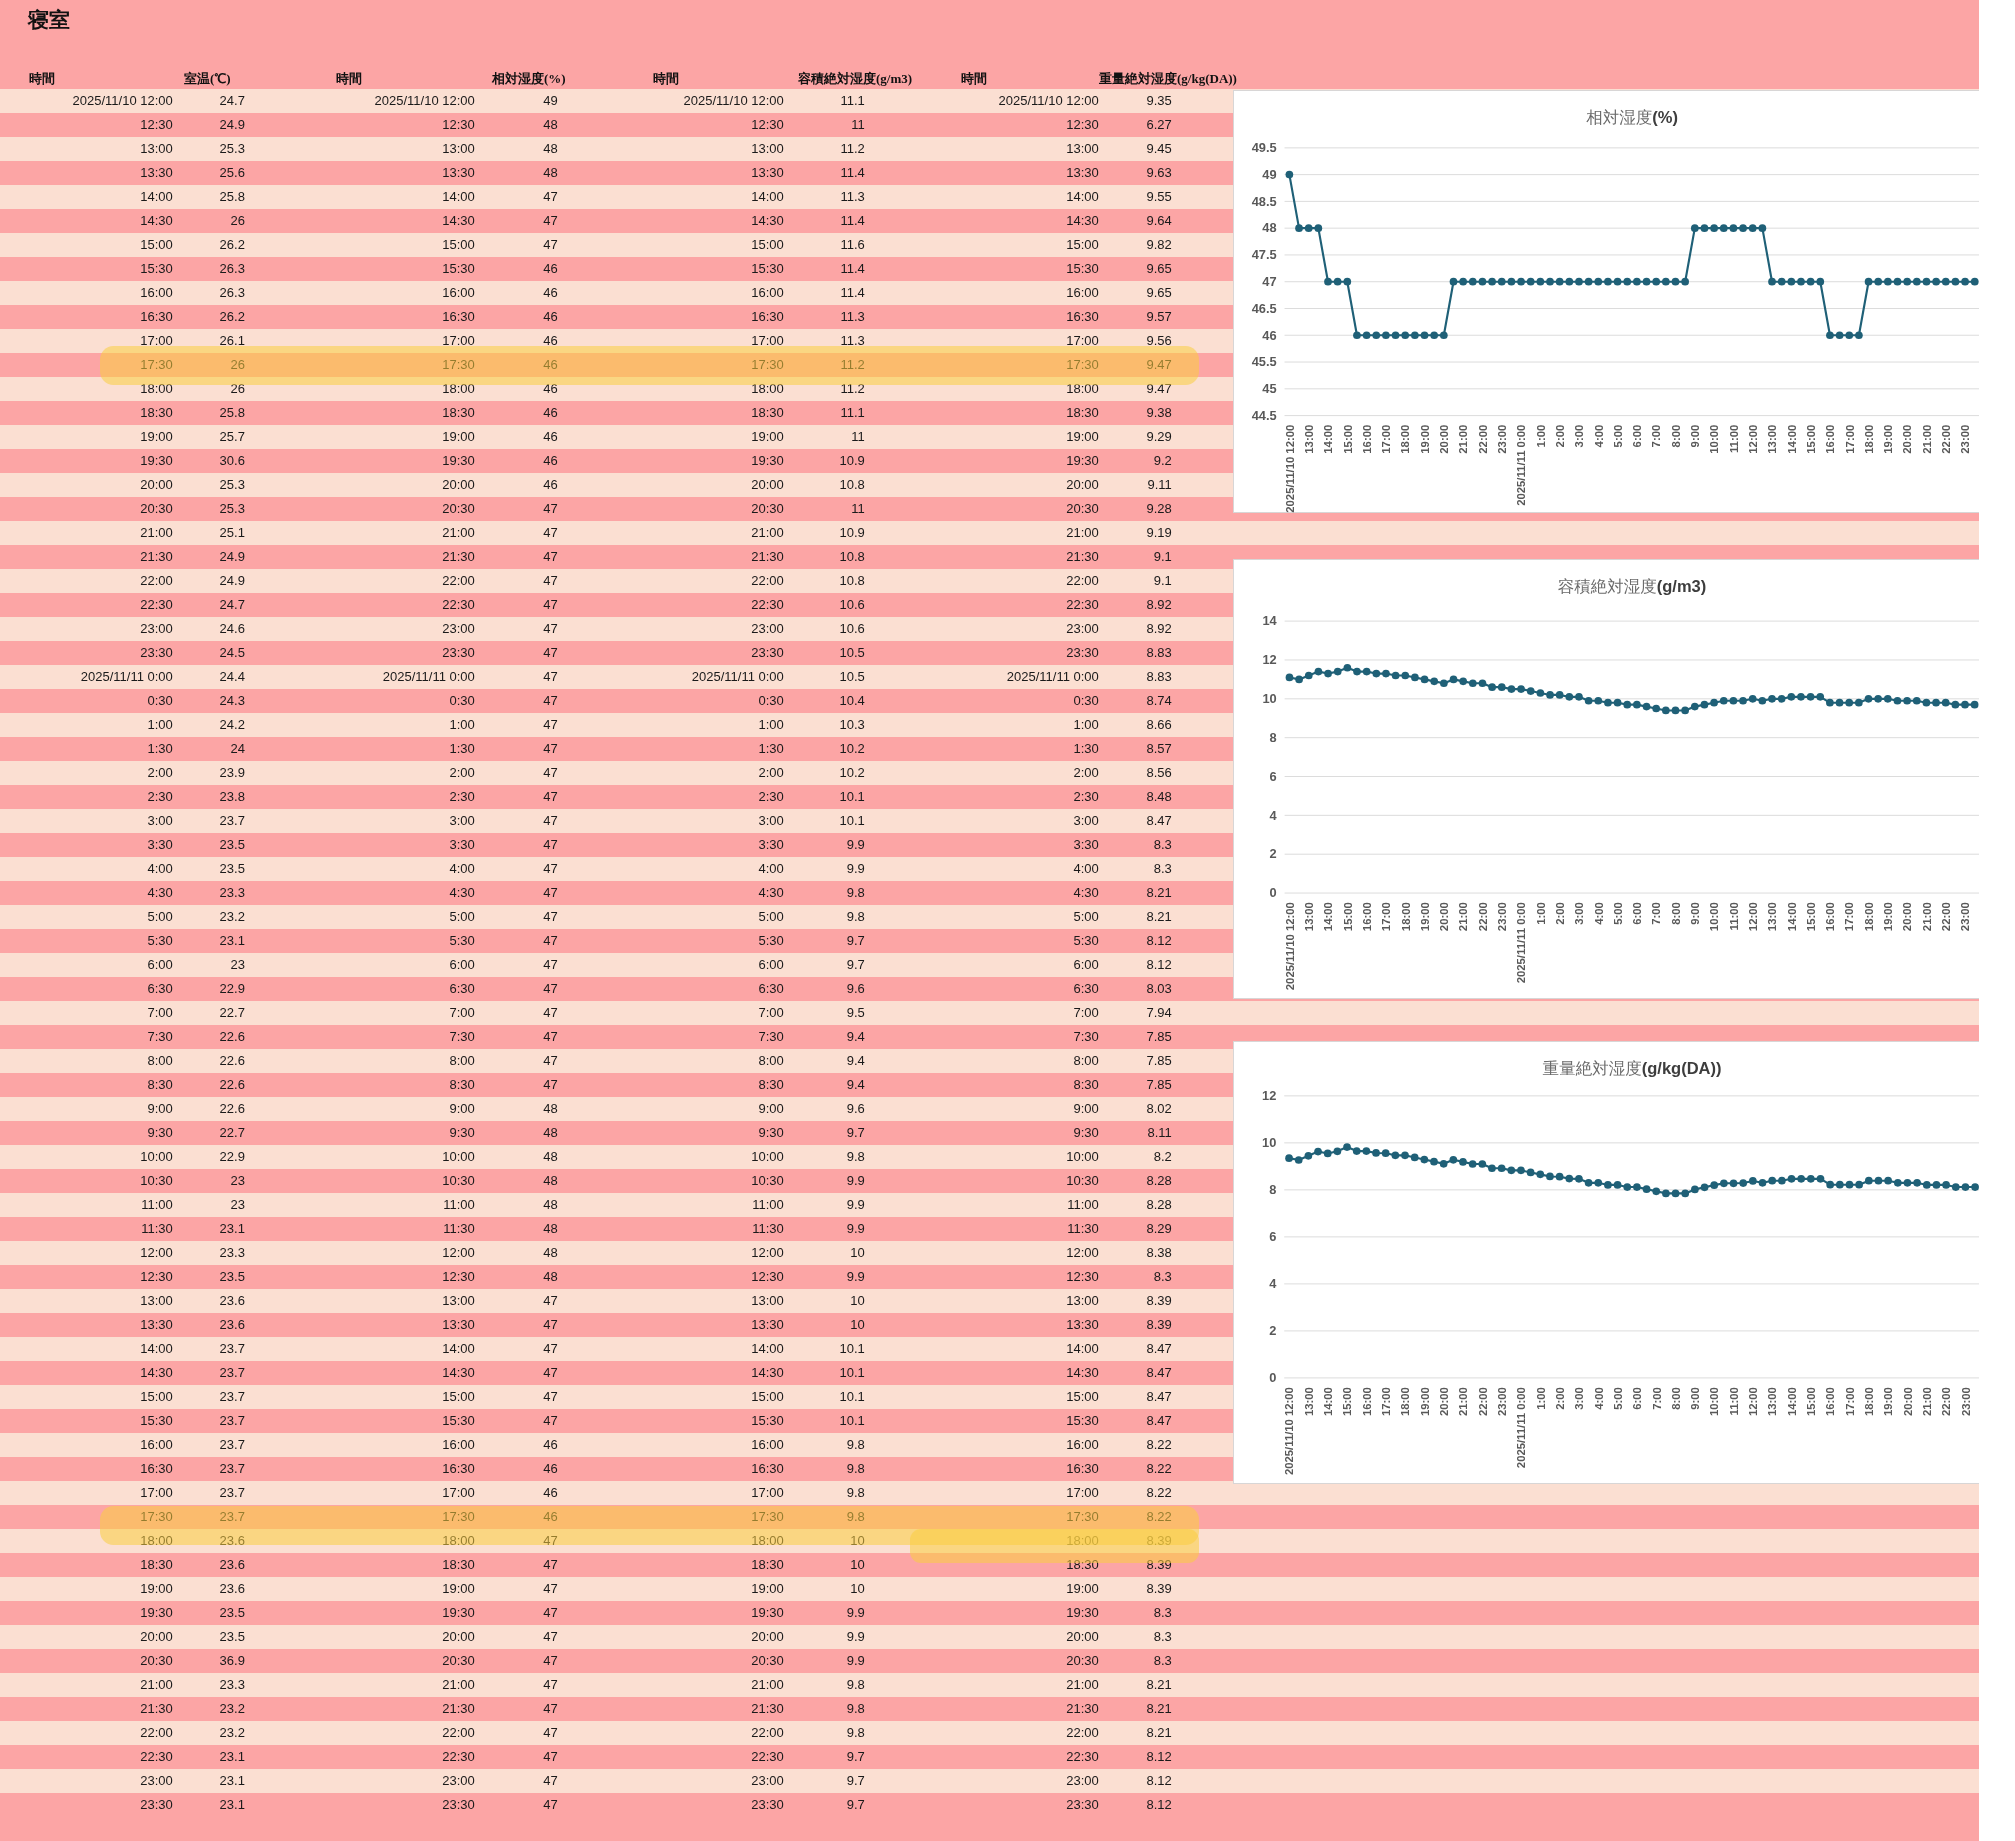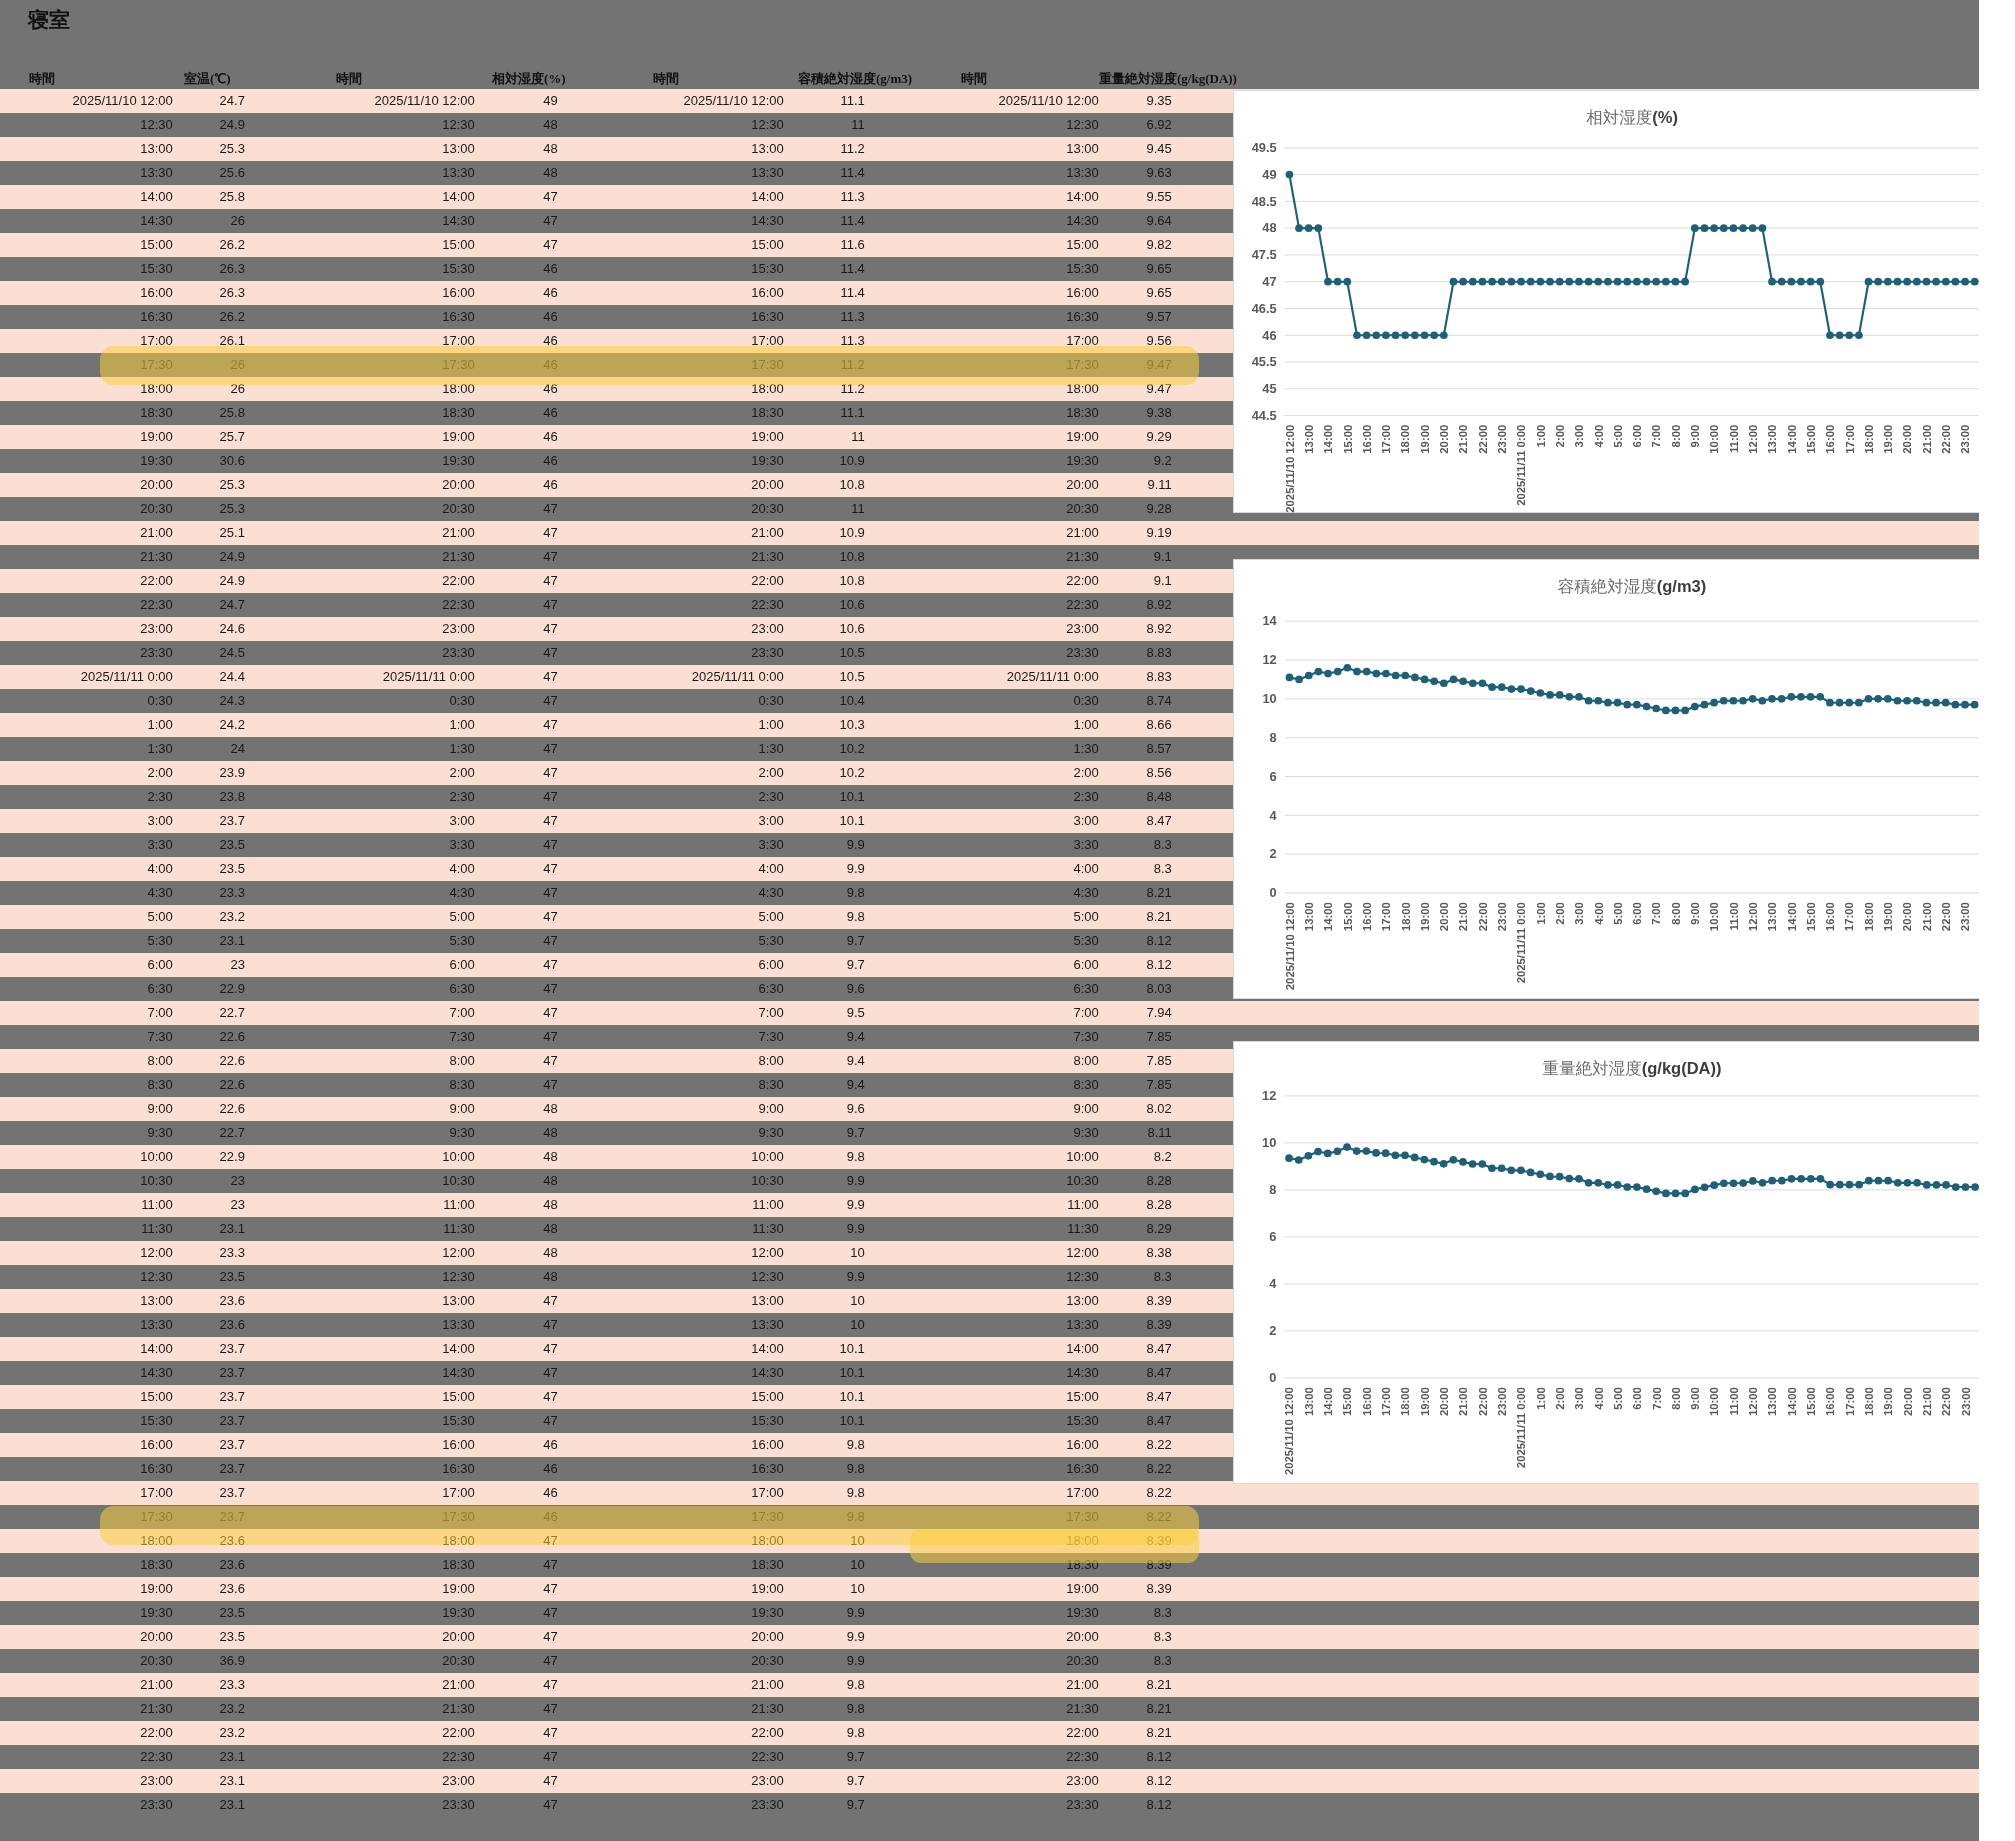--- a/index.html
+++ b/index.html
@@ -1,16 +1,16 @@
 <!DOCTYPE html>
 <html style="font-size:9.8px"><head>
 <meta charset="utf-8">
 <style>
   html,body{margin:0;padding:0;background:#ffffff;}
-  #app{position:relative;width:1979px;height:1842px;background:#737373;overflow:hidden;
+  #app{position:relative;width:1979px;height:1842px;background:#fca5a5;overflow:hidden;
        font-family:"Liberation Sans","DejaVu Sans",sans-serif;color:#1a1a1a;}
   .page-title{position:absolute;left:28px;top:6.1px;font-size:21px;font-weight:700;color:#111;}
   .hdr{position:absolute;top:70px;font-size:13px;font-weight:700;white-space:nowrap;color:#111;font-family:Liberation Serif, serif;}
   #rows{position:absolute;left:0;top:89px;width:2015px;}
   .row{display:grid;grid-template-columns:174px 77px 225px 83px 226px 81px 234px 73px auto;
        height:24px;line-height:24px;font-size:13px;}
   .row.alt{background:#FBDFD2;}
   .c-time{text-align:right;padding-right:1.2px;white-space:nowrap;}
   .c-val{text-align:right;padding-right:1.2px;white-space:nowrap;}
   .c-temp{padding-right:6.1px;}
@@ -53,21 +53,21 @@
         <div class="c-fill"></div>
       </div>
       <div class="row">
         <div class="c-time">12:30</div>
         <div class="c-val c-temp">24.9</div>
         <div class="c-time">12:30</div>
         <div class="c-val">48</div>
         <div class="c-time">12:30</div>
         <div class="c-val">11</div>
         <div class="c-time">12:30</div>
-        <div class="c-val">6.92</div>
+        <div class="c-val">6.27</div>
         <div class="c-fill"></div>
       </div>
       <div class="row alt">
         <div class="c-time">13:00</div>
         <div class="c-val c-temp">25.3</div>
         <div class="c-time">13:00</div>
         <div class="c-val">48</div>
         <div class="c-time">13:00</div>
         <div class="c-val">11.2</div>
         <div class="c-time">13:00</div>

